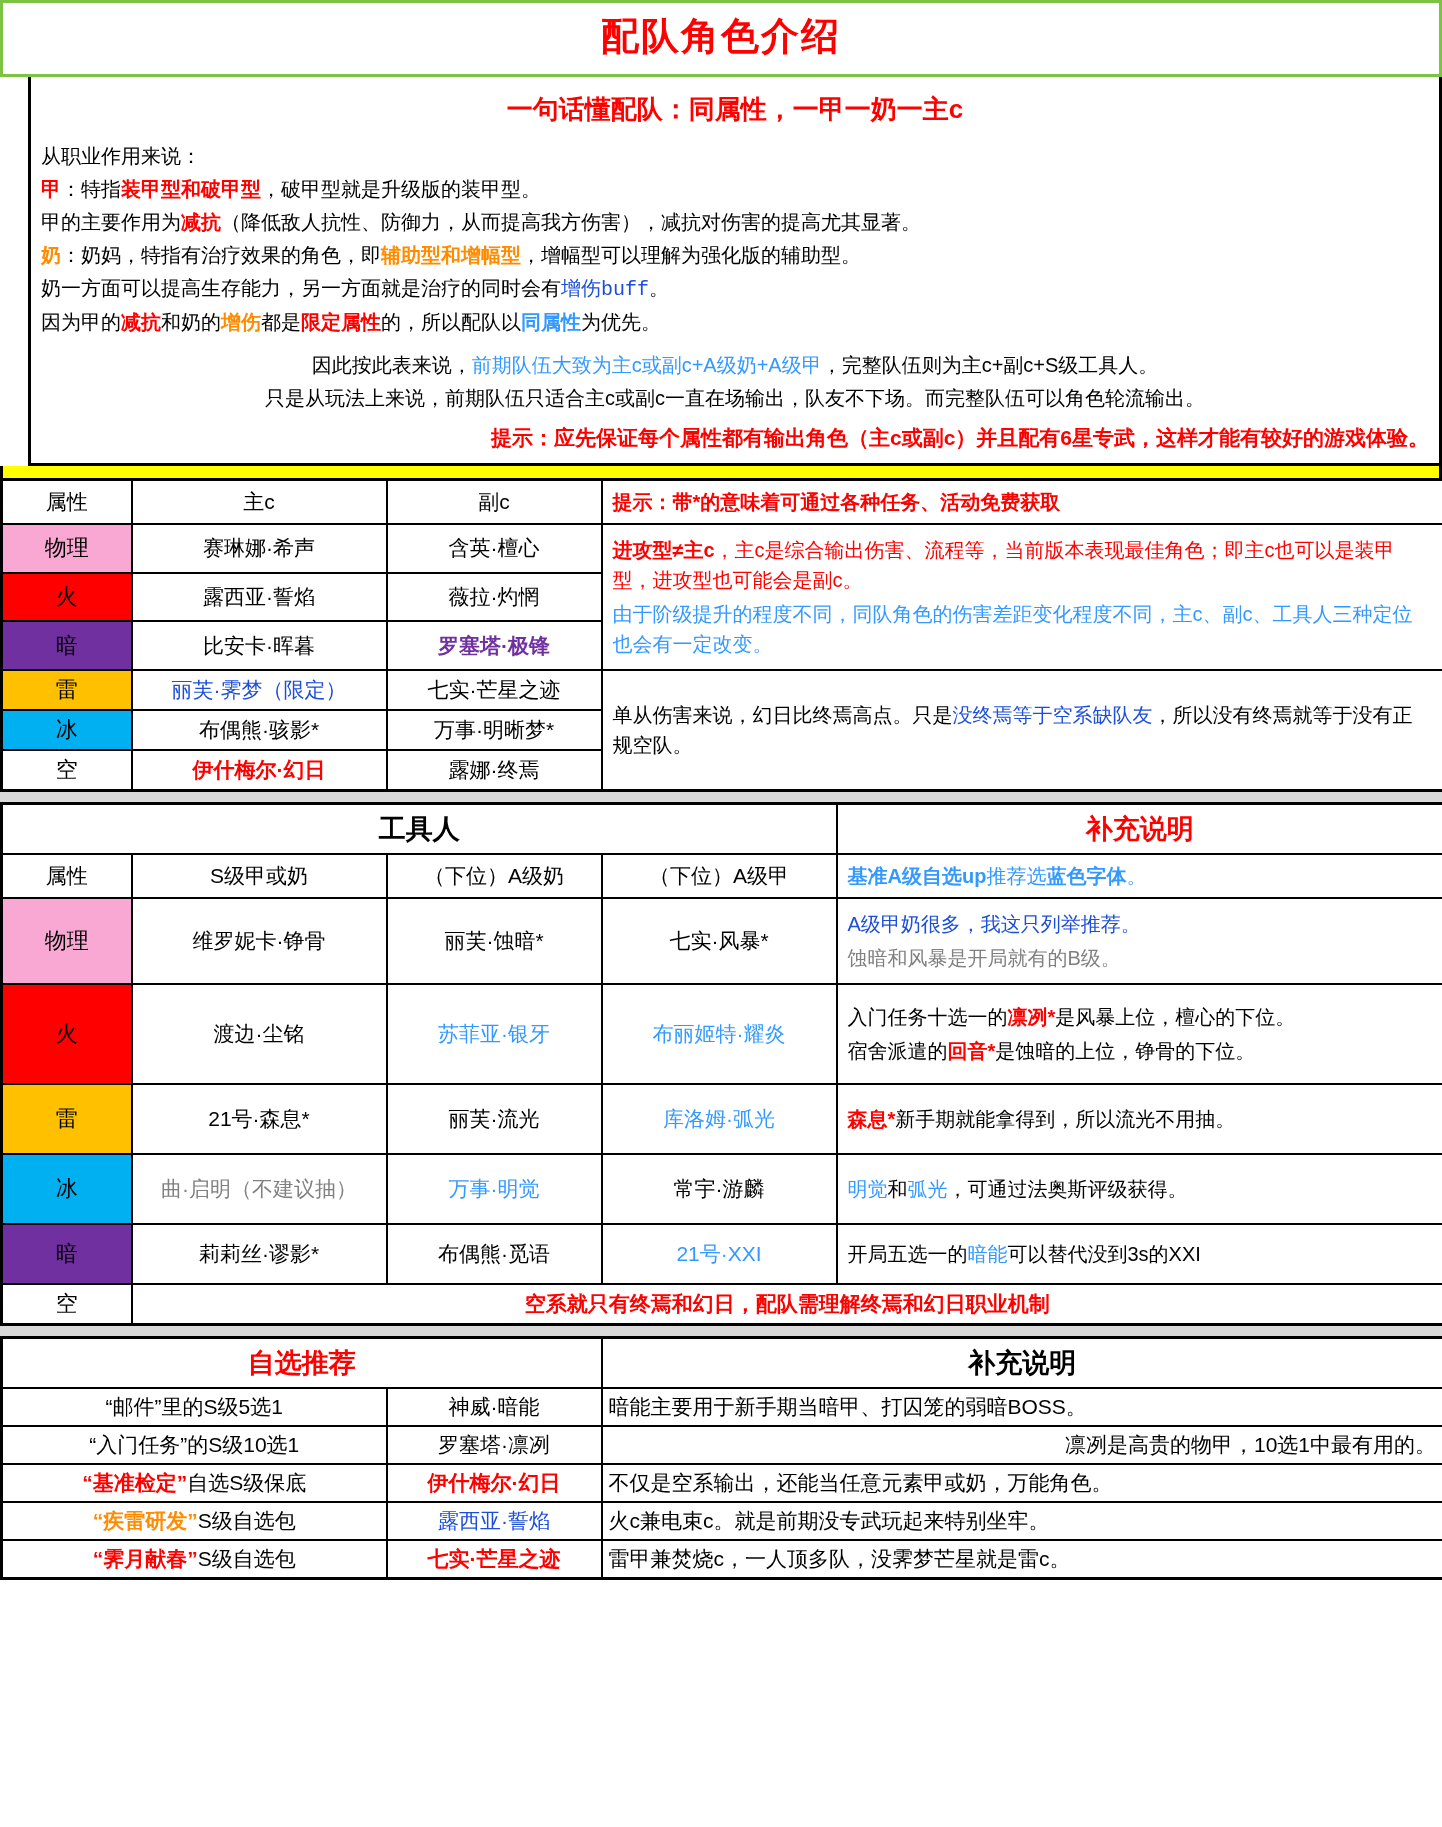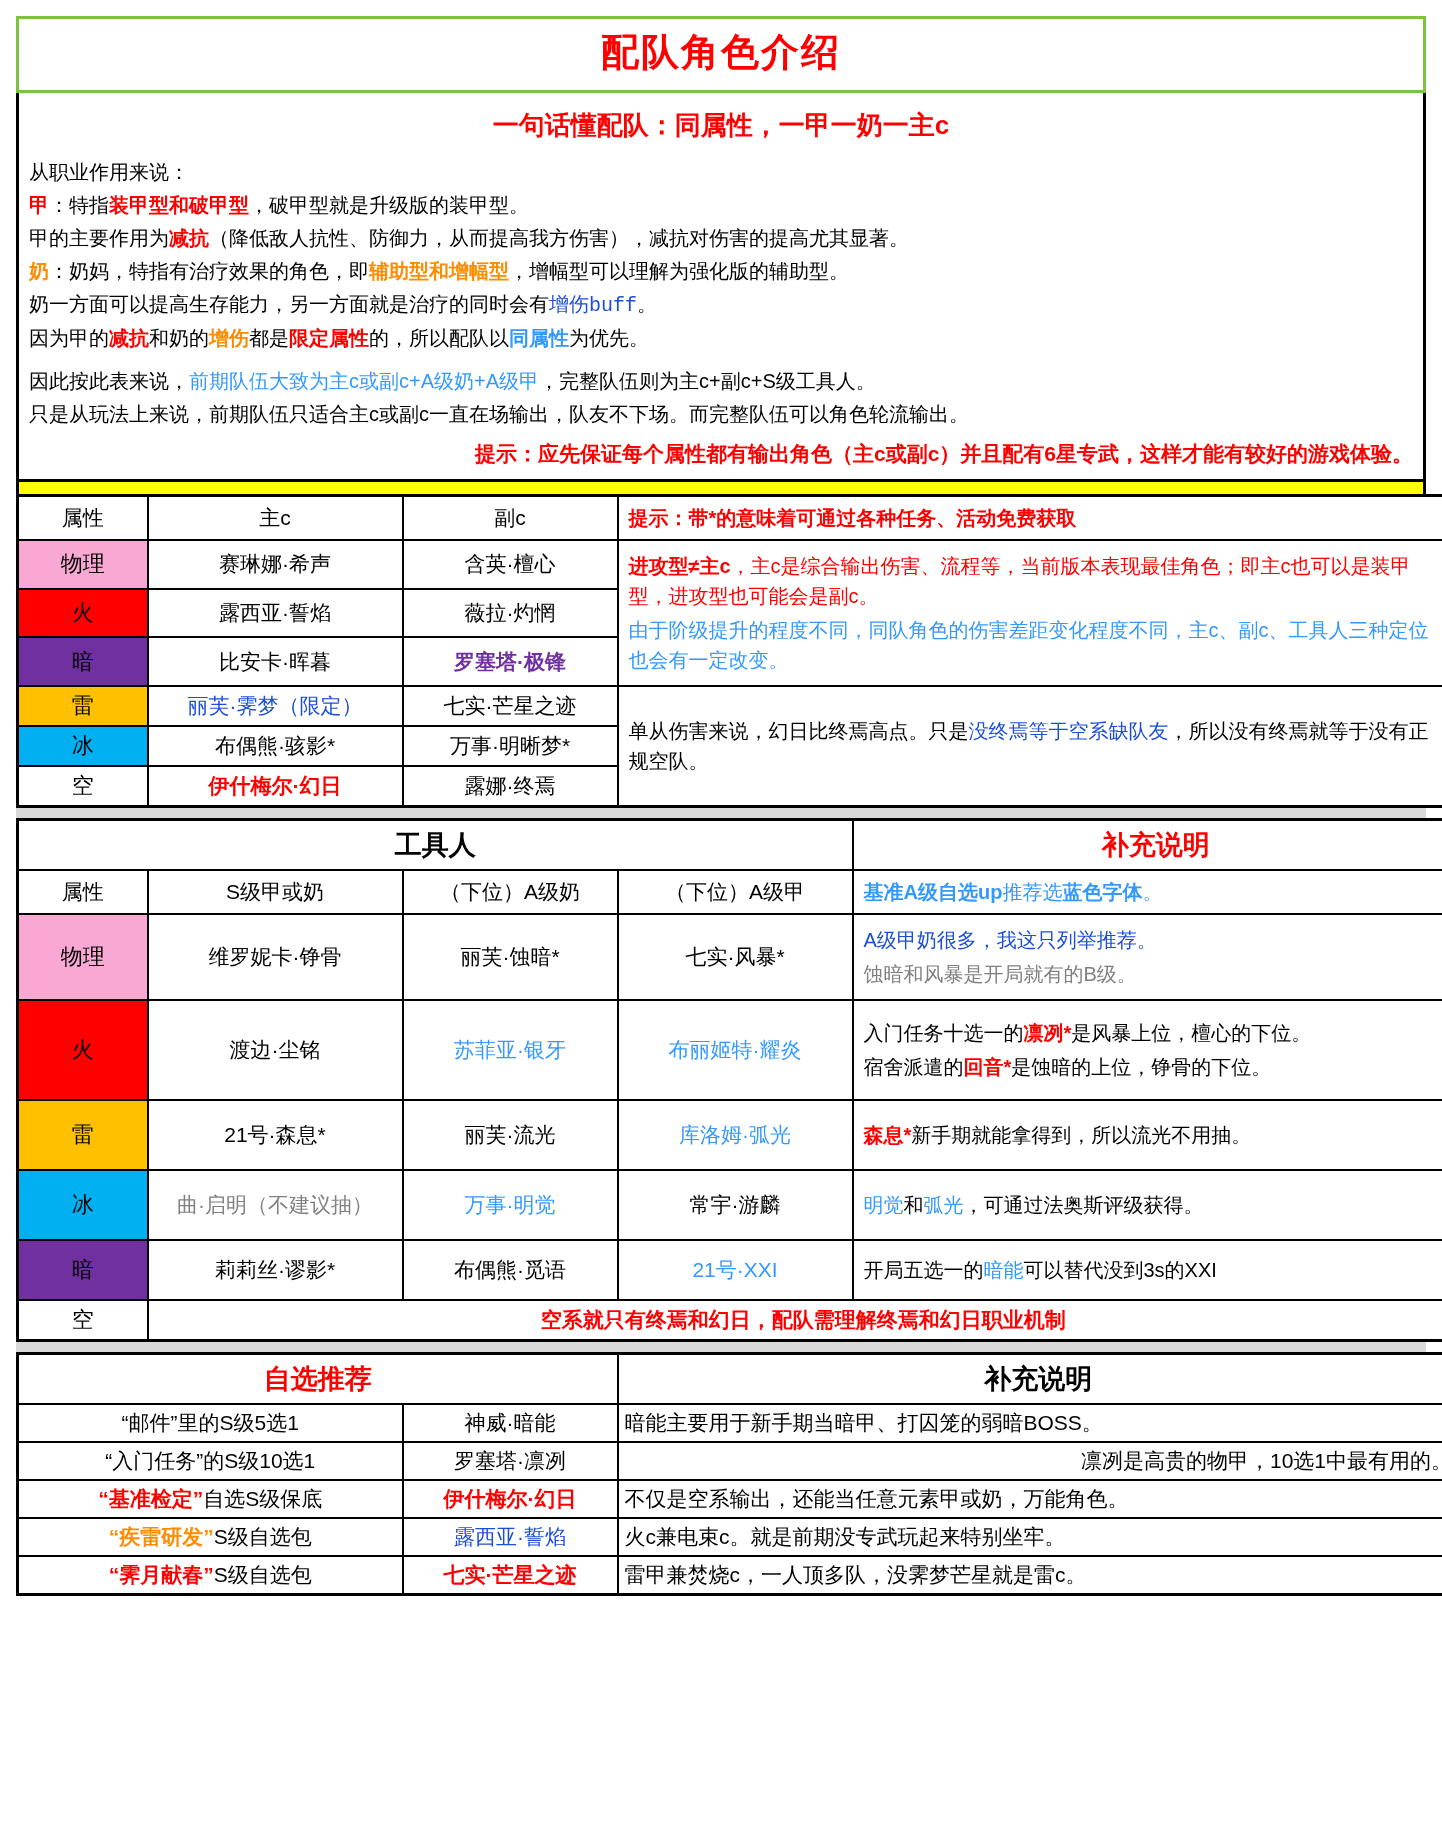--- a/index.html
+++ b/index.html
@@ -3,21 +3,21 @@
 <meta charset="utf-8">
 <style>
   * { box-sizing: border-box; }
   html, body { margin:0; padding:0; }
   body {
     width: 1442px;
     background: #ffffff;
     font-family: "Liberation Sans", "DejaVu Sans", sans-serif;
     color: #000;
   }
-  .page { width: 1442px; padding: 16px; }
+  .page { width: 1442px; padding: 0; }
 
   
   .title-bar {
     border: 3px solid #7dc242;
     background: #ffffff;
     text-align: center;
     padding: 8px 0 12px 0;
   }
   .title-bar .title {
     color: #ff0000;
@@ -27,30 +27,31 @@
   }
 
   
   .intro {
     border-left: 3px solid #000;
     border-right: 3px solid #000;
     border-bottom: 3px solid #000;
     padding: 6px 10px 8px 10px;
     font-size: 20px;
     line-height: 1.55;
+    margin-left: 28px;
   }
   .intro .subtitle {
     text-align: center;
     color: #ff0000;
     font-size: 26px;
     font-weight: bold;
     padding: 6px 0 10px 0;
   }
   .intro p { margin: 2px 0; }
-  .intro .center { }
+  .intro .center { text-align: center; }
   .intro .tip {
     text-align: right;
     color: #ff0000;
     font-weight: bold;
     font-size: 21px;
     padding-top: 6px;
   }
   .r  { color:#ff0000; font-weight:bold; }
   .rn { color:#ff0000; }
   .o  { color:#1d4ed8; }

